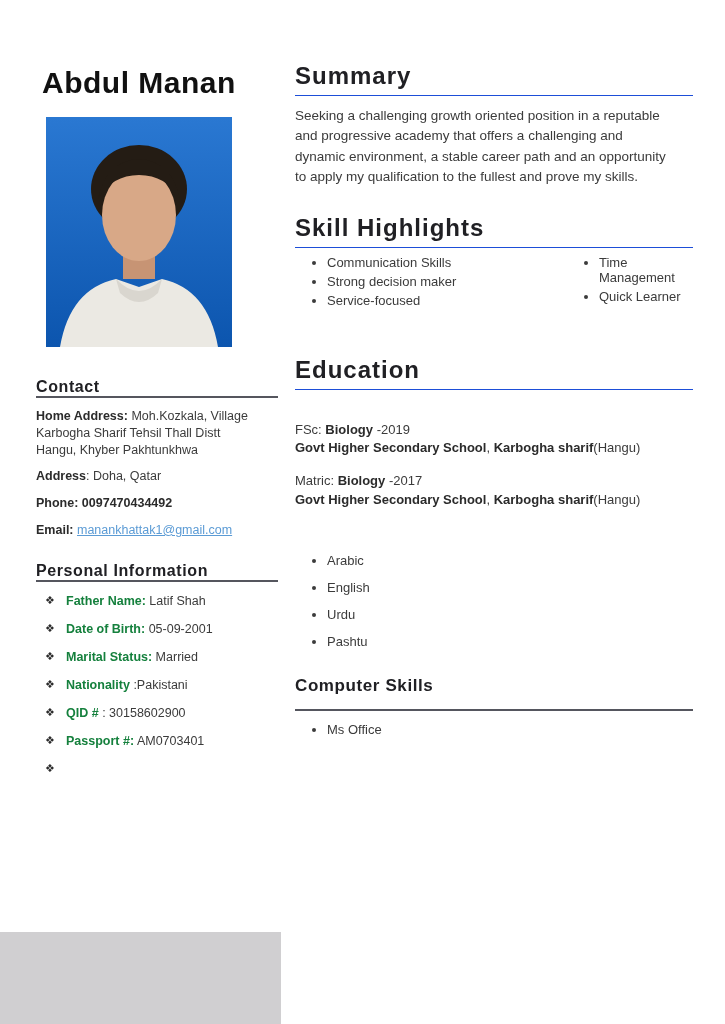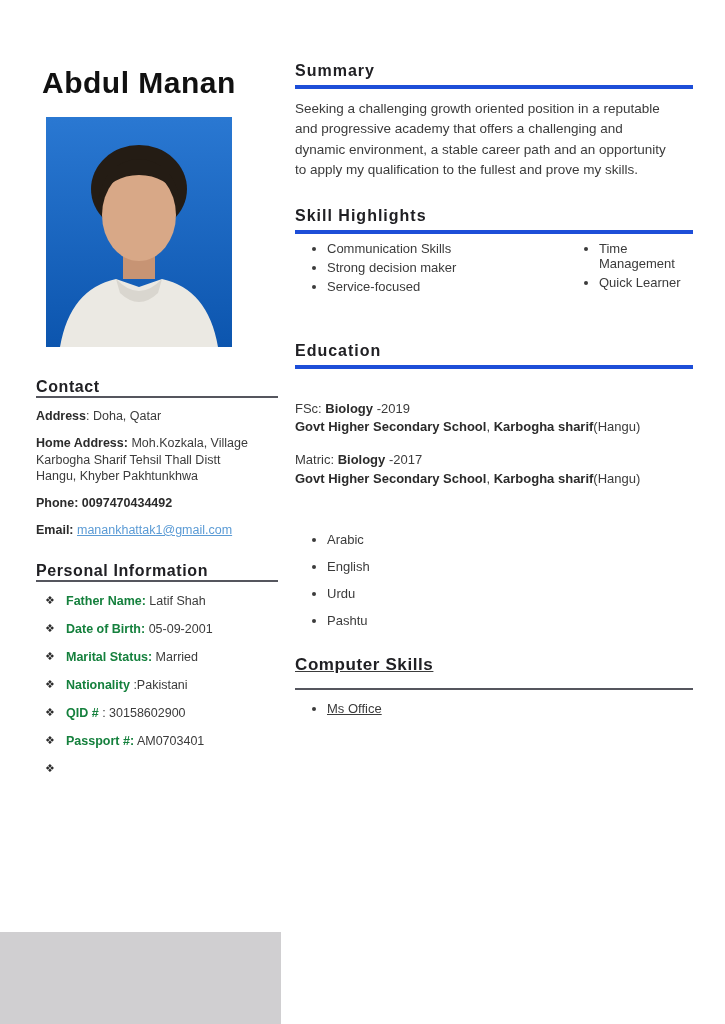--- a/index.html
+++ b/index.html
@@ -21,22 +21,22 @@
     letter-spacing:0.5px;margin:0 0 0 6px;
   }
 
   
   .photo{width:186px;height:230px;margin:17px 0 0 10px;display:block;}
   .photo svg{display:block;}
 
   
   h2{font-weight:bold;color:#202024;margin:0;}
   h2.big{
-    font-size:16px;letter-spacing:1px;
-    border-bottom:4px solid #1d4ed8;padding-bottom:5px;
+    font-size:24px;letter-spacing:1px;
+    border-bottom:1px solid #1d4ed8;padding-bottom:5px;
   }
   h2.med{
     font-size:17px;letter-spacing:0.6px;
     border-bottom:2px solid #55565e;padding-bottom:13px;
   }
   h2.small{
     font-size:16px;letter-spacing:0.6px;
     border-bottom:2px solid #55565e;
   }
 
@@ -52,21 +52,21 @@
   .skill-col-left{width:240px;}
   .skill-col-right{flex:1;}
   .sec-education{margin-top:44px;}
   .edu{font-size:13px;line-height:1.4;color:#3b3b3b;}
   .edu.first{margin-top:31px;}
   .edu.second{margin-top:15px;}
   .edu b{color:#2b2b2b;}
   .sec-languages{margin-top:44px;}
   .plain-list{margin:11px 0 0;padding-left:32px;font-size:13px;color:#3b3b3b;list-style:disc;}
   .plain-list li{margin-bottom:12px;}
-  .sec-computer{margin-top:27px;text-decoration:underline;}
+  .sec-computer{margin-top:27px;}
 
   
   .sec-contact{margin-top:31px;}
   .crow{margin:10px 0 0;width:228px;font-size:12.5px;line-height:1.34;color:#3b3b3b;}
   .crow b{color:#2b2b2b;}
   .email-link{color:#5b9bd5;text-decoration:underline;cursor:pointer;}
   .sec-personal{margin-top:23px;}
   .pitem{display:flex;margin-top:11.5px;font-size:12.5px;line-height:1.32;}
   .pbullet{width:12px;margin:0 9px 0 9px;font-size:11px;color:#2b2b2b;flex-shrink:0;}
   .ptext{color:#3b3b3b;}
@@ -101,22 +101,22 @@
         <rect x="77" y="122" width="32" height="40" fill="#c79474"></rect>
         <ellipse cx="93" cy="98" rx="37" ry="46" fill="#d8a887"></ellipse>
         <path d="M52,82 Q60,44 93,42 Q126,44 134,82 Q120,58 93,58 Q66,58 52,82 Z" fill="#241c14"></path>
         <path d="M14,230 Q24,172 70,162 L93,170 L116,162 Q162,172 172,230 Z" fill="#ebe9e3"></path>
         <path d="M70,162 Q93,186 116,162 L112,176 Q93,194 74,176 Z" fill="#d9d6cf"></path>
       </svg>
     </div>
 
     <div class="sec-contact">
       <h2 class="small">Contact</h2>
+      <p class="crow"><b>Home Address:</b><span> Moh.Kozkala, Village Karbogha Sharif Tehsil Thall Distt Hangu, Khyber Pakhtunkhwa</span></p>
       <p class="crow"><b>Address</b><span>: Doha, Qatar</span></p>
-      <p class="crow"><b>Home Address:</b><span> Moh.Kozkala, Village Karbogha Sharif Tehsil Thall Distt Hangu, Khyber Pakhtunkhwa</span></p>
       <p class="crow"><b>Phone:</b><b> 0097470434492</b></p>
       <p class="crow"><b>Email:</b> <a class="email-link">manankhattak1@gmail.com</a></p>
     </div>
 
     <div class="sec-personal">
       <h2 class="small">Personal Information</h2>
 
       <div class="pitem">
         <span class="pbullet">❖</span>
         <span class="ptext"><b>Father Name:</b><span> Latif Shah</span></span>

